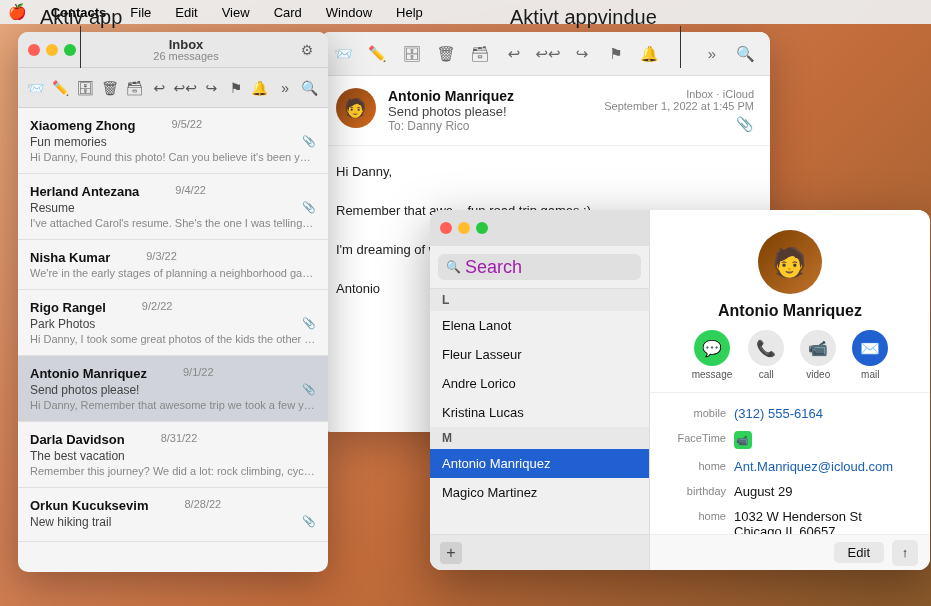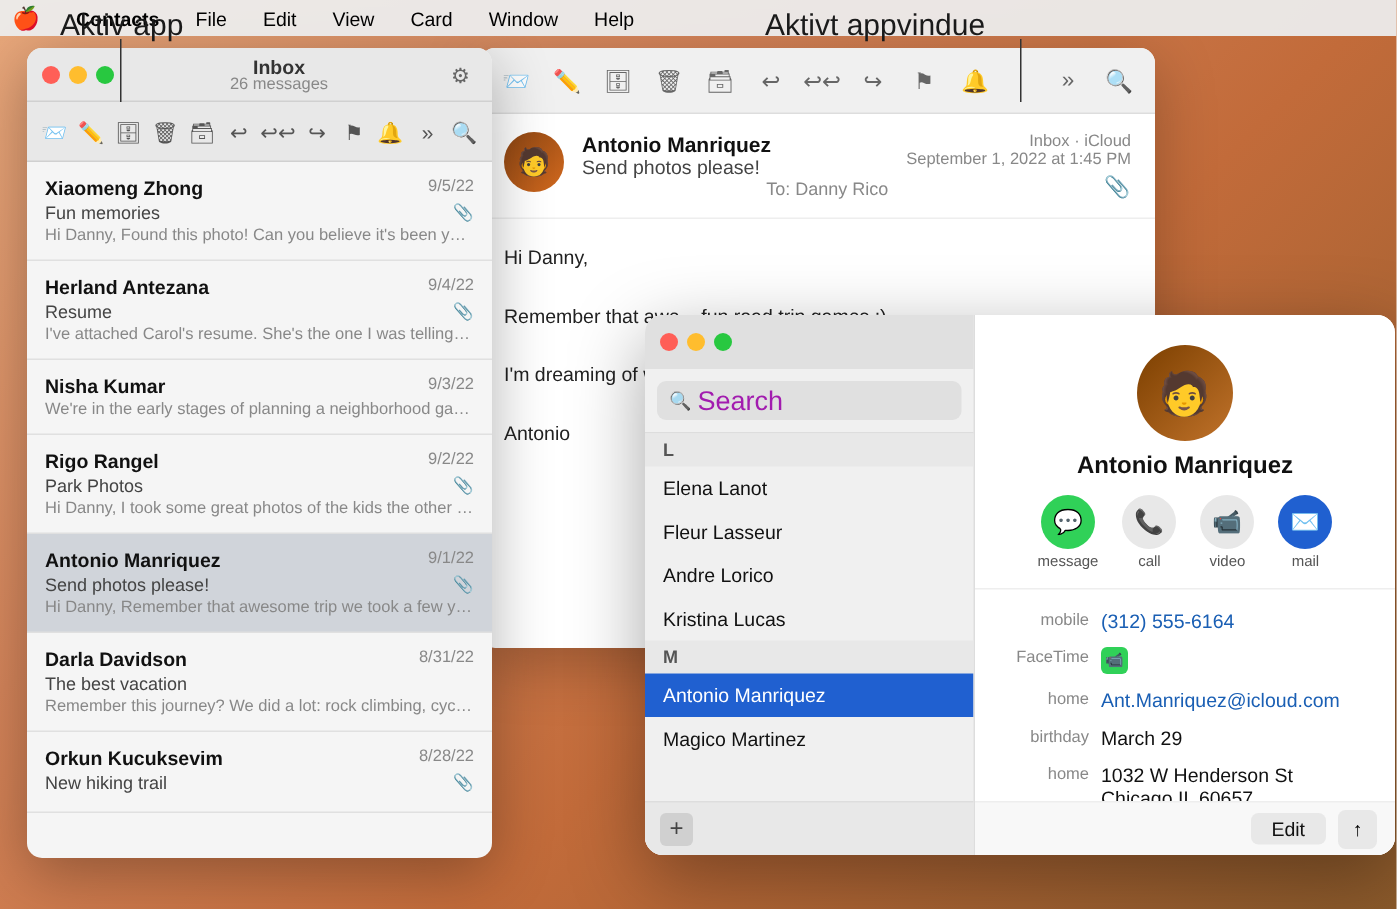--- a/index.html
+++ b/index.html
@@ -121,22 +121,22 @@
     .mail-item {
       padding: 10px 12px;
       border-bottom: 1px solid #e0e0e0;
       cursor: pointer;
     }
     .mail-item.selected {
       background: #d0d4da;
     }
     .mail-item-header {
       display: flex;
-      justify-content: space-between;
       margin-bottom: 2px;
+      gap: 36px;
     }
     .mail-item-from {
       font-size: 13px;
       font-weight: 600;
       color: #111;
     }
     .mail-item-date {
       font-size: 11px;
       color: #888;
     }
@@ -211,21 +211,20 @@
       font-weight: 600;
       color: #111;
     }
     .email-subject-line {
       font-size: 13px;
       color: #444;
     }
     .email-to {
       font-size: 12px;
       color: #888;
-      text-align: right;
     }
     .email-date-area {
       text-align: right;
       font-size: 11px;
       color: #888;
     }
     .email-body {
       padding: 16px;
       font-size: 13px;
       color: #222;
@@ -667,21 +666,21 @@
         <span class="field-value">
           <span class="facetime-badge">📹</span>
         </span>
       </div>
       <div class="contact-field-row">
         <span class="field-label">home</span>
         <span class="field-value">Ant.Manriquez@icloud.com</span>
       </div>
       <div class="contact-field-row">
         <span class="field-label">birthday</span>
-        <span class="field-value normal">March 29</span>
+        <span class="field-value normal">August 29</span>
       </div>
       <div class="contact-field-row">
         <span class="field-label">home</span>
         <span class="field-value normal">1032 W Henderson St<br>Chicago IL 60657</span>
       </div>
 
     </div>
     <div class="contact-detail-footer">
       <div class="detail-footer-btn">Edit</div>
       <div class="detail-footer-icon">↑</div>

